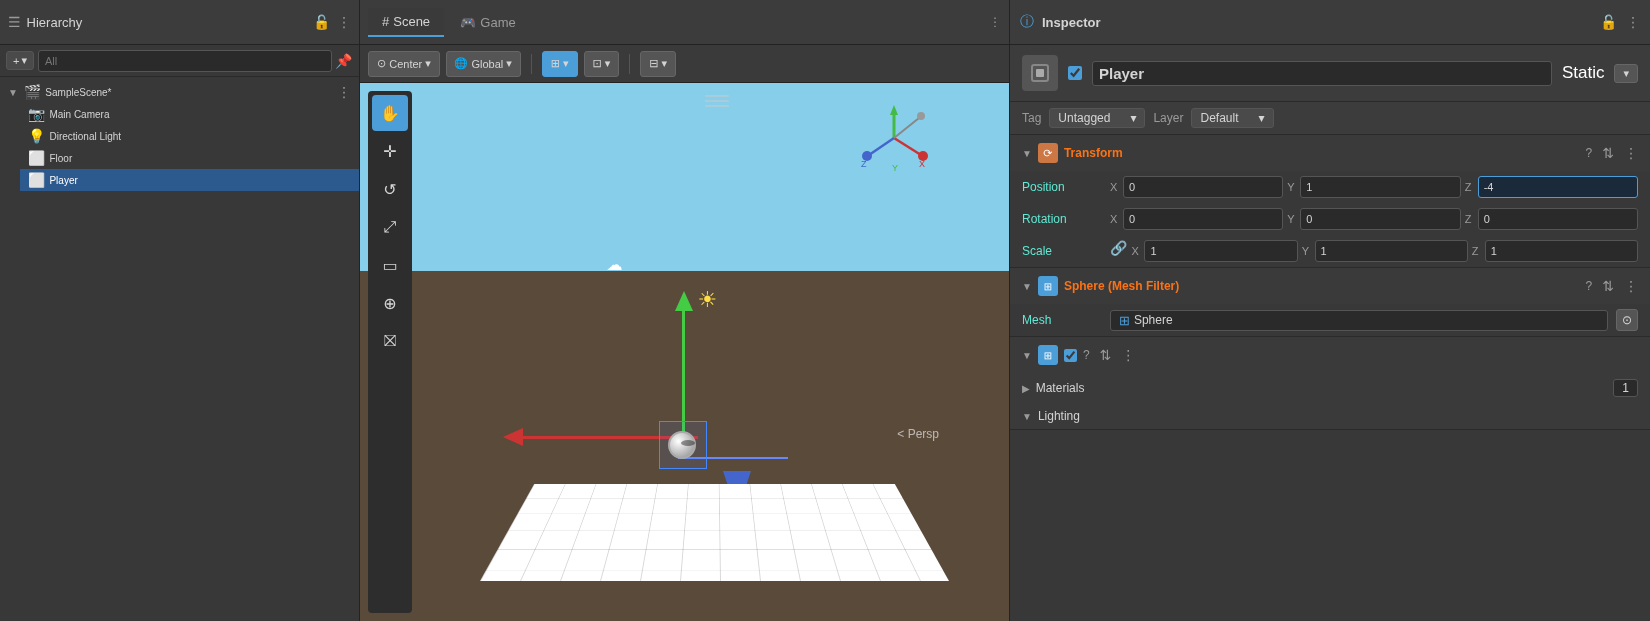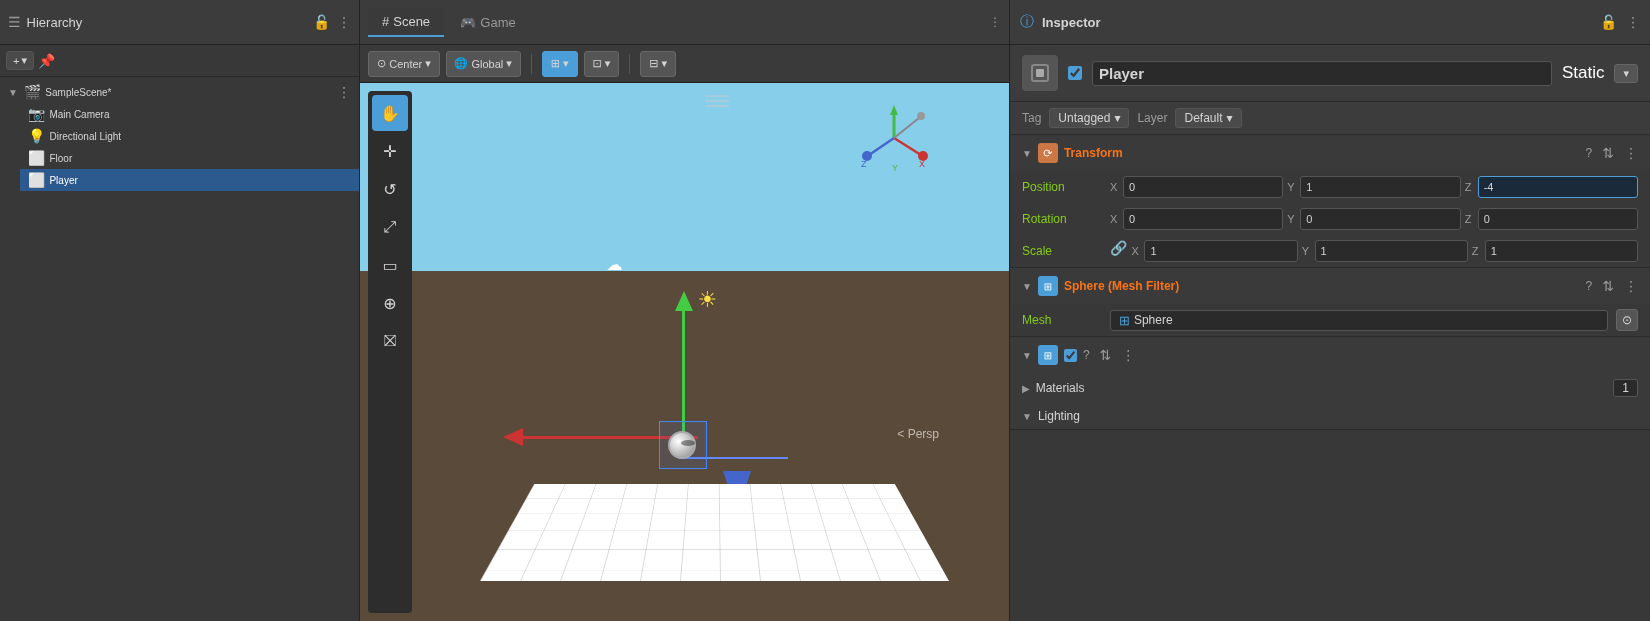--- a/index.html
+++ b/index.html
@@ -364,21 +364,21 @@
     .tag-label { color: #9a9a9a; font-size: 12px; }
     .tag-dropdown {
       background: #4a4a4a;
       border: 1px solid #555;
       border-radius: 3px;
       color: #d4d4d4;
       padding: 2px 8px;
       font-size: 12px;
       display: flex;
       align-items: center;
-      gap: 4px;
+      gap: 20px;
       cursor: pointer;
     }
 
     
     .component-section {
       border-bottom: 1px solid #2a2a2a;
     }
     .component-header {
       display: flex;
       align-items: center;
@@ -410,21 +410,21 @@
 
     
     .transform-row {
       display: flex;
       align-items: center;
       padding: 5px 12px;
       gap: 8px;
     }
     .field-label {
       width: 80px;
-      color: #84cc16;
+      color: #5eead4;
       font-size: 12px;
       flex-shrink: 0;
     }
     .xyz-group {
       display: flex;
       gap: 4px;
       flex: 1;
     }
     .axis-field {
       display: flex;
@@ -522,20 +522,21 @@
       <span class="panel-icon">☰</span>
       <span class="panel-header-title">Hierarchy</span>
       <span class="panel-icon">🔓</span>
       <span class="panel-icon">⋮</span>
     </div>
     <div class="hierarchy-toolbar">
       <button class="add-btn">
         <span>+</span>
         <span>▾</span>
       </button>
+      <input class="search-box" type="text" placeholder="All" style="">
       <span class="pin-btn">📌</span>
     </div>
     <div class="hierarchy-content">
 
       <div class="scene-root">
         <span class="tree-arrow">▼</span>
         <span class="item-icon">🎬</span>
         <span class="item-label">SampleScene*</span>
         <span class="more-btn">⋮</span>
       </div>

